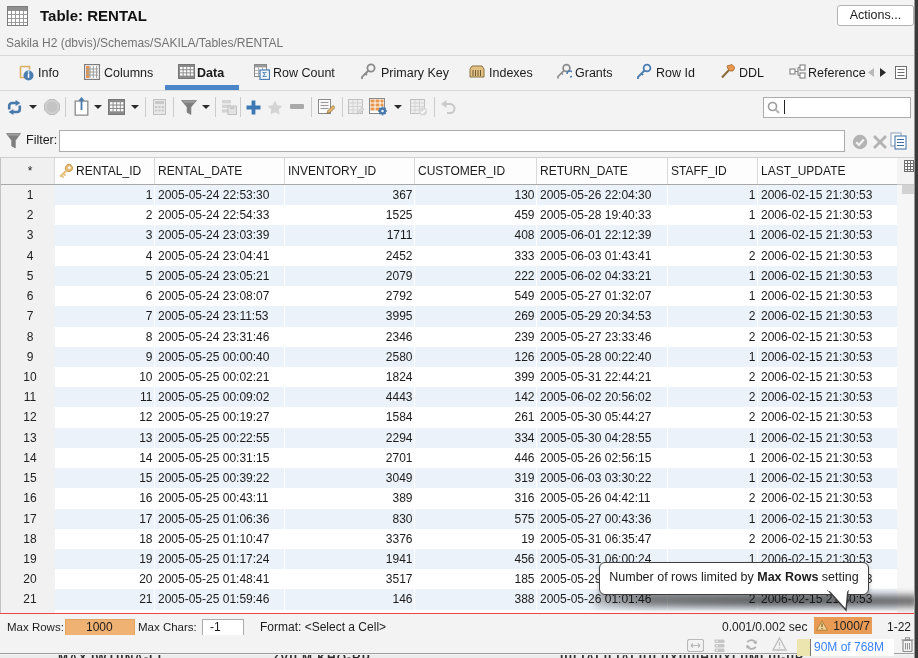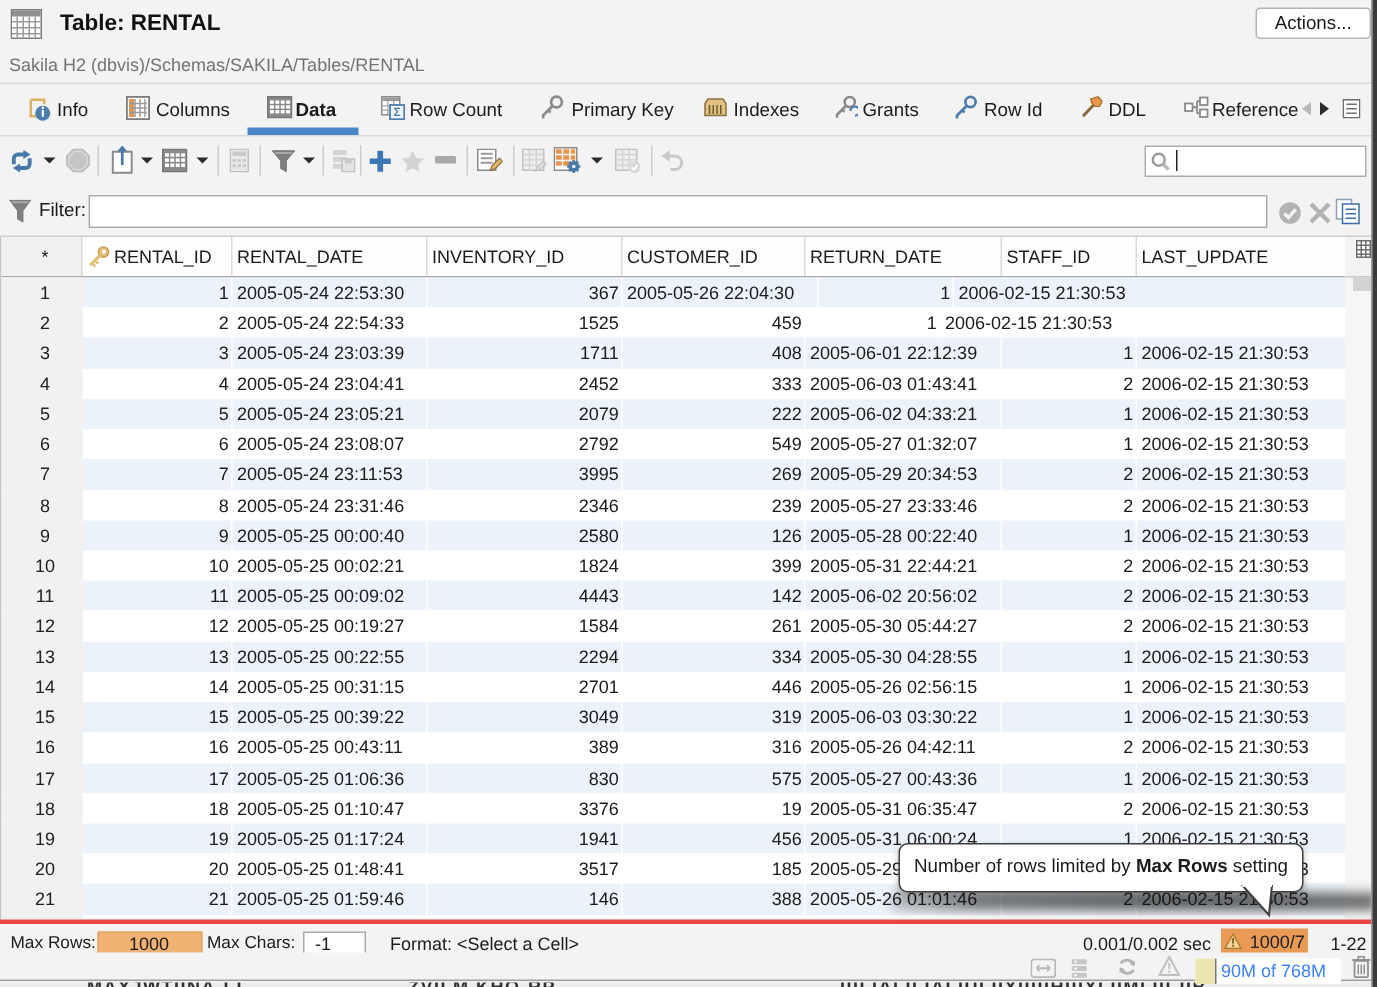--- a/index.html
+++ b/index.html
@@ -36,21 +36,21 @@
 .txt{text-align:left;padding-left:3px;}
 .c1{width:100px;}.c2{width:130px;}.c3{width:130px;}.c4{width:122px;}
 .c5{width:131px;}.c6{width:90px;}.c7{width:137px;border-right:none !important;}
 .h1{width:100px;}.h2{width:130px;}.h3{width:130px;}.h4{width:122px;}
 .h5{width:131px;}.h6{width:90px;}.h7{width:138px;border-right:none;}
 
 #sbar{position:absolute;left:897px;top:158px;width:18px;height:455px;background:#f6f6f6;}
 #corner{position:absolute;left:897px;top:158px;width:18px;height:27px;background:#f3f3f3;border-bottom:1px solid #c9c9c9;}
 #thumb{position:absolute;left:902px;top:177px;width:12px;height:17px;background:#d2d2d2;}
 
-#sbar1{position:absolute;left:0;top:613px;width:918px;height:22px;border-top:3px solid #ef4444;background:#f3f3f3;font-size:12px;}
+#sbar1{position:absolute;left:0;top:613px;width:918px;height:22px;border-top:1px solid #ef4444;background:#f3f3f3;font-size:12px;}
 #sbar2{position:absolute;left:0;top:635px;width:918px;height:19px;background:#f3f3f3;font-size:12px;}
 #botline{position:absolute;left:0;top:653px;width:918px;height:1px;background:#9f9f9f;}
 #botstrip{position:absolute;left:0;top:655px;width:914px;height:3px;background:#ececec;overflow:hidden;}
 #botstrip span{position:absolute;top:-4px;font-weight:bold;font-size:12px;color:#2f2f2f;letter-spacing:1px;white-space:nowrap;}
 #maxrows{position:absolute;left:65px;top:5px;width:70px;height:17px;background:#efb273;border:1px solid #e2a561;font-size:12px;line-height:15px;padding-left:20px;}
 #maxchars{position:absolute;left:202px;top:5px;width:42px;height:17px;background:#fff;border:1px solid #ababab;font-size:12px;line-height:15px;padding-left:7px;}
 #badge{position:absolute;left:814px;top:3px;width:58px;height:17px;background:#e99a55;display:flex;align-items:center;justify-content:center;font-size:12px;color:#222;}
 
 #mem{position:absolute;left:797px;top:639px;width:97px;height:17px;background:#fff;z-index:5;font-size:12px;}
 #memfill{position:absolute;left:0;top:0;width:13px;height:17px;background:#ece5b0;}
@@ -379,30 +379,32 @@
   <div class="h h4">CUSTOMER_ID</div>
   <div class="h h5">RETURN_DATE</div>
   <div class="h h6">STAFF_ID</div>
   <div class="h h7">LAST_UPDATE</div>
  </div>
 <div class="dr odd">
       <div class="c c0">1</div>
       <div class="c c1 num">1</div>
       <div class="c c2 txt">2005-05-24 22:53:30</div>
       <div class="c c3 num">367</div>
+      <div class="c c4 num">130</div>
       <div class="c c5 txt">2005-05-26 22:04:30</div>
       <div class="c c6 num">1</div>
       <div class="c c7 txt">2006-02-15 21:30:53</div>
     </div>
 <div class="dr even">
       <div class="c c0">2</div>
       <div class="c c1 num">2</div>
       <div class="c c2 txt">2005-05-24 22:54:33</div>
       <div class="c c3 num">1525</div>
       <div class="c c4 num">459</div>
+      <div class="c c5 txt">2005-05-28 19:40:33</div>
       <div class="c c6 num">1</div>
       <div class="c c7 txt">2006-02-15 21:30:53</div>
     </div>
 <div class="dr odd">
       <div class="c c0">3</div>
       <div class="c c1 num">3</div>
       <div class="c c2 txt">2005-05-24 23:03:39</div>
       <div class="c c3 num">1711</div>
       <div class="c c4 num">408</div>
       <div class="c c5 txt">2005-06-01 22:12:39</div>

